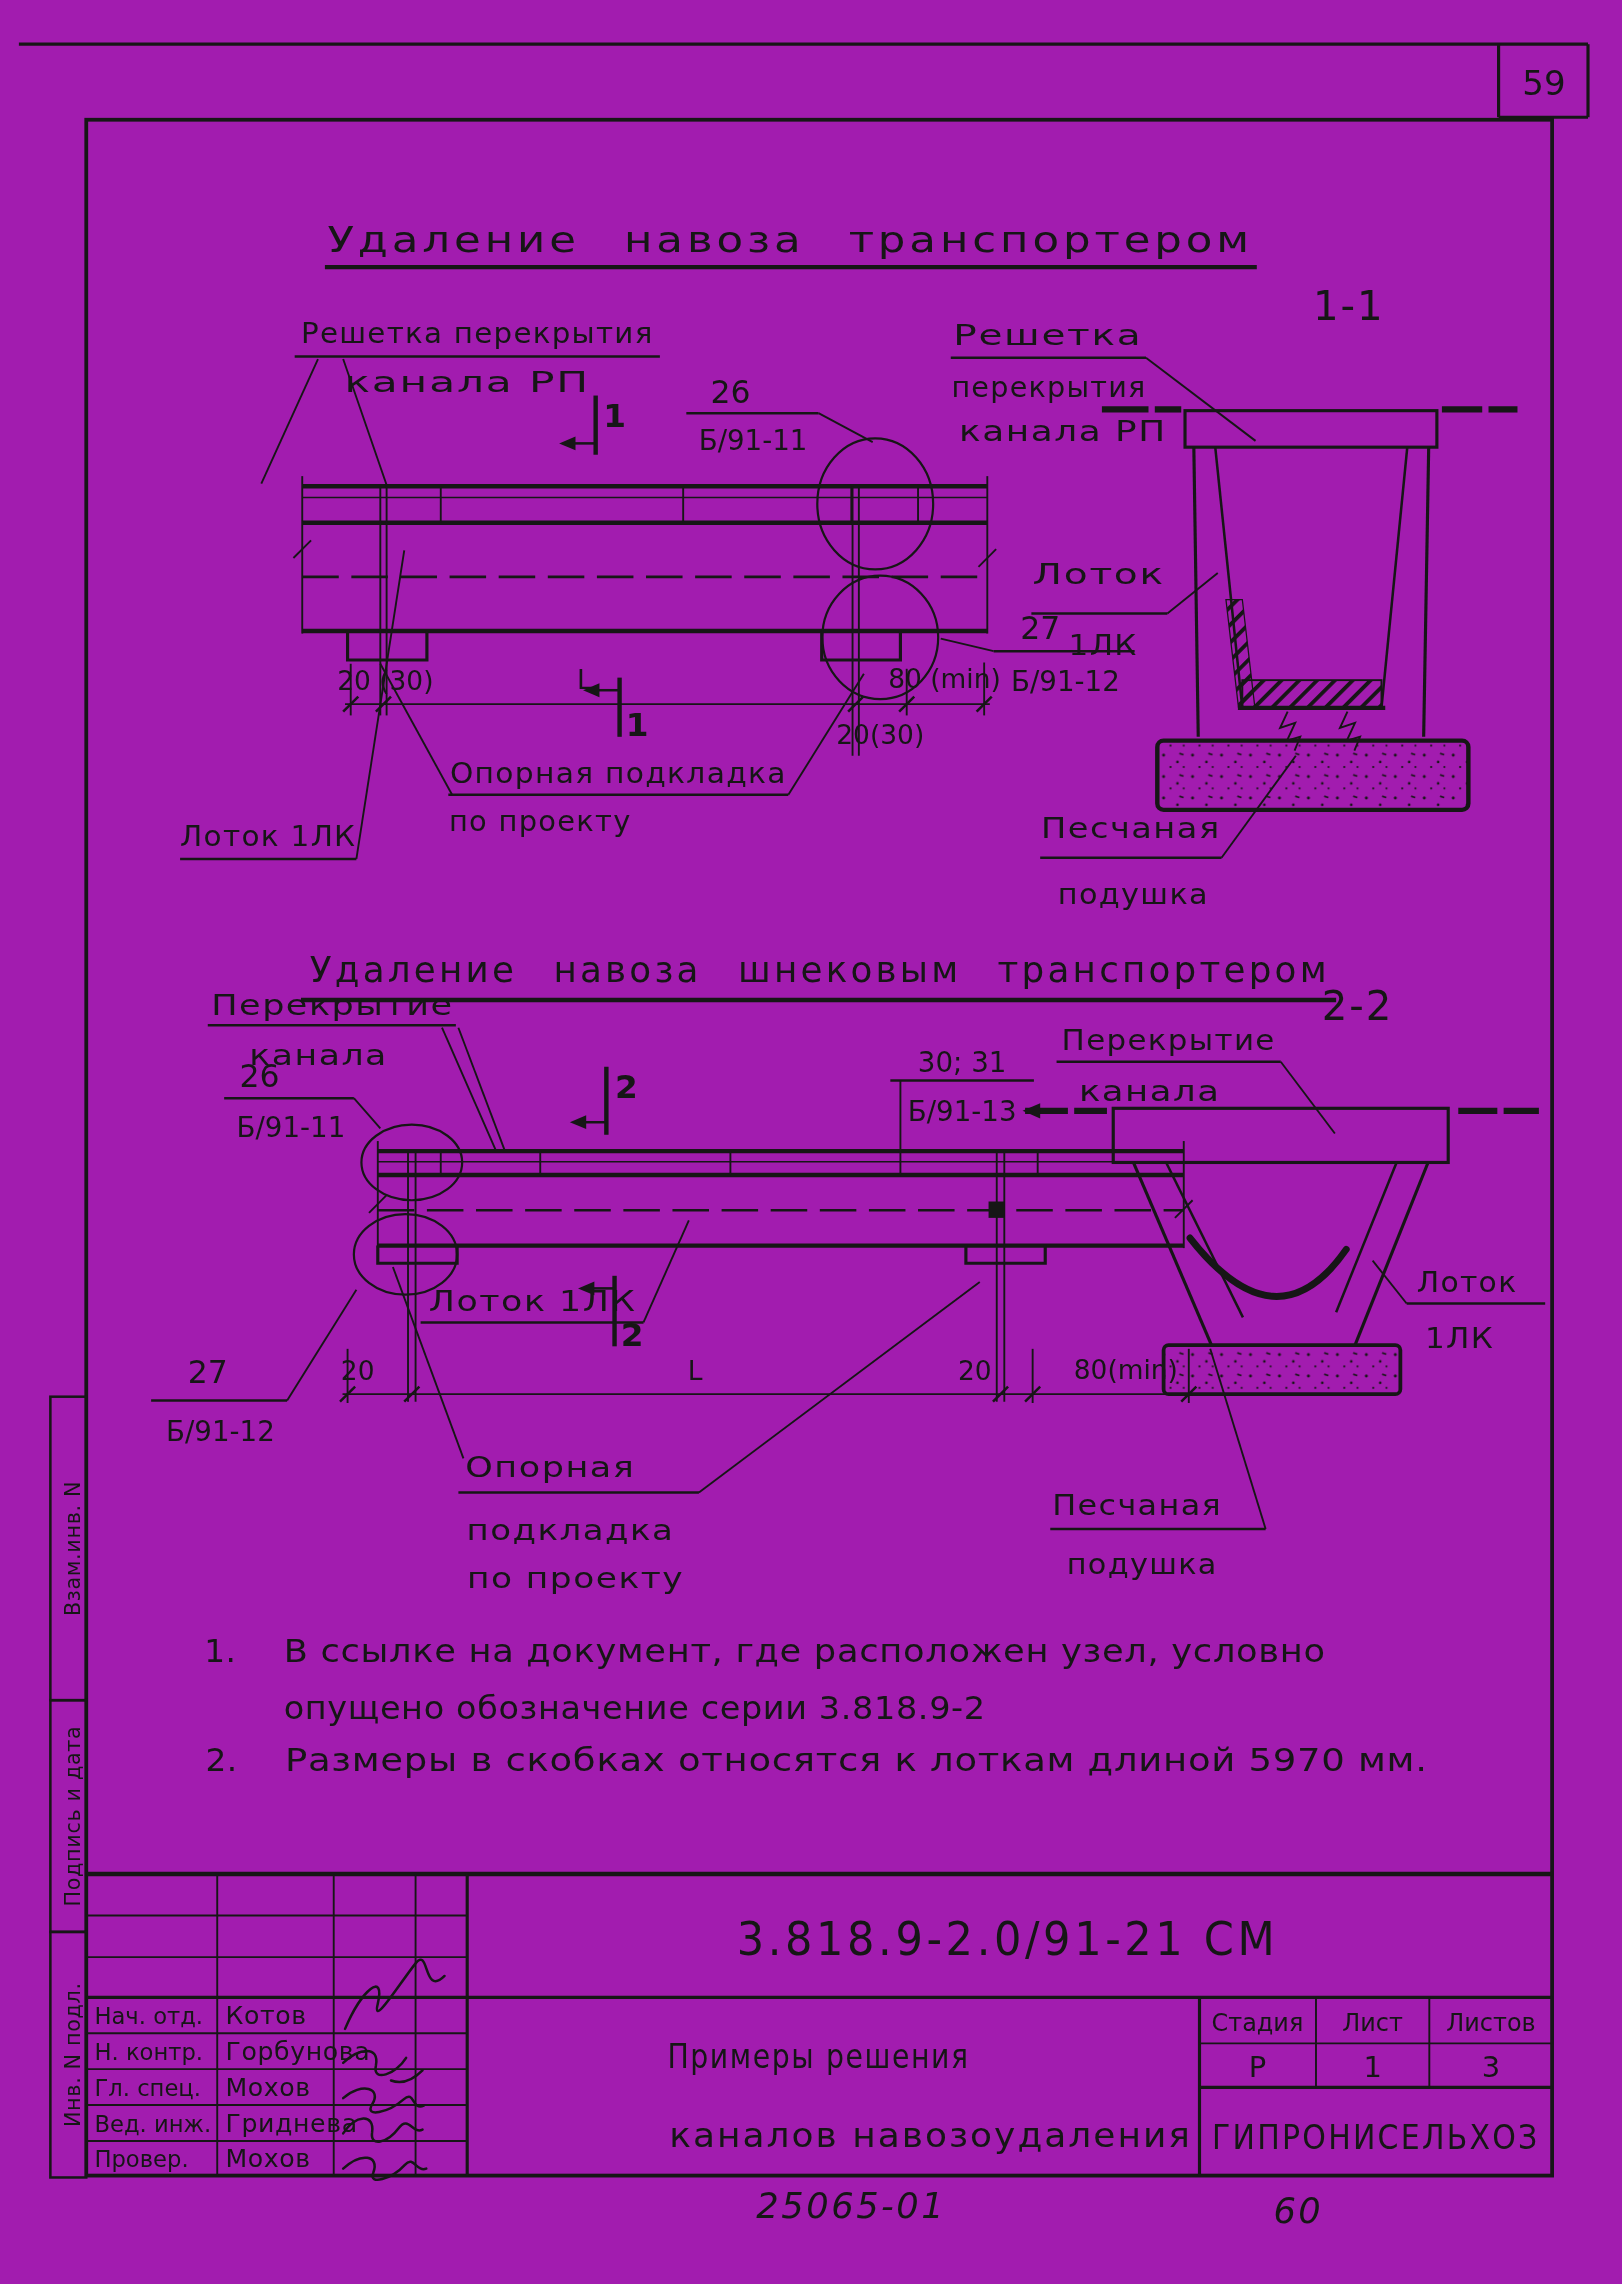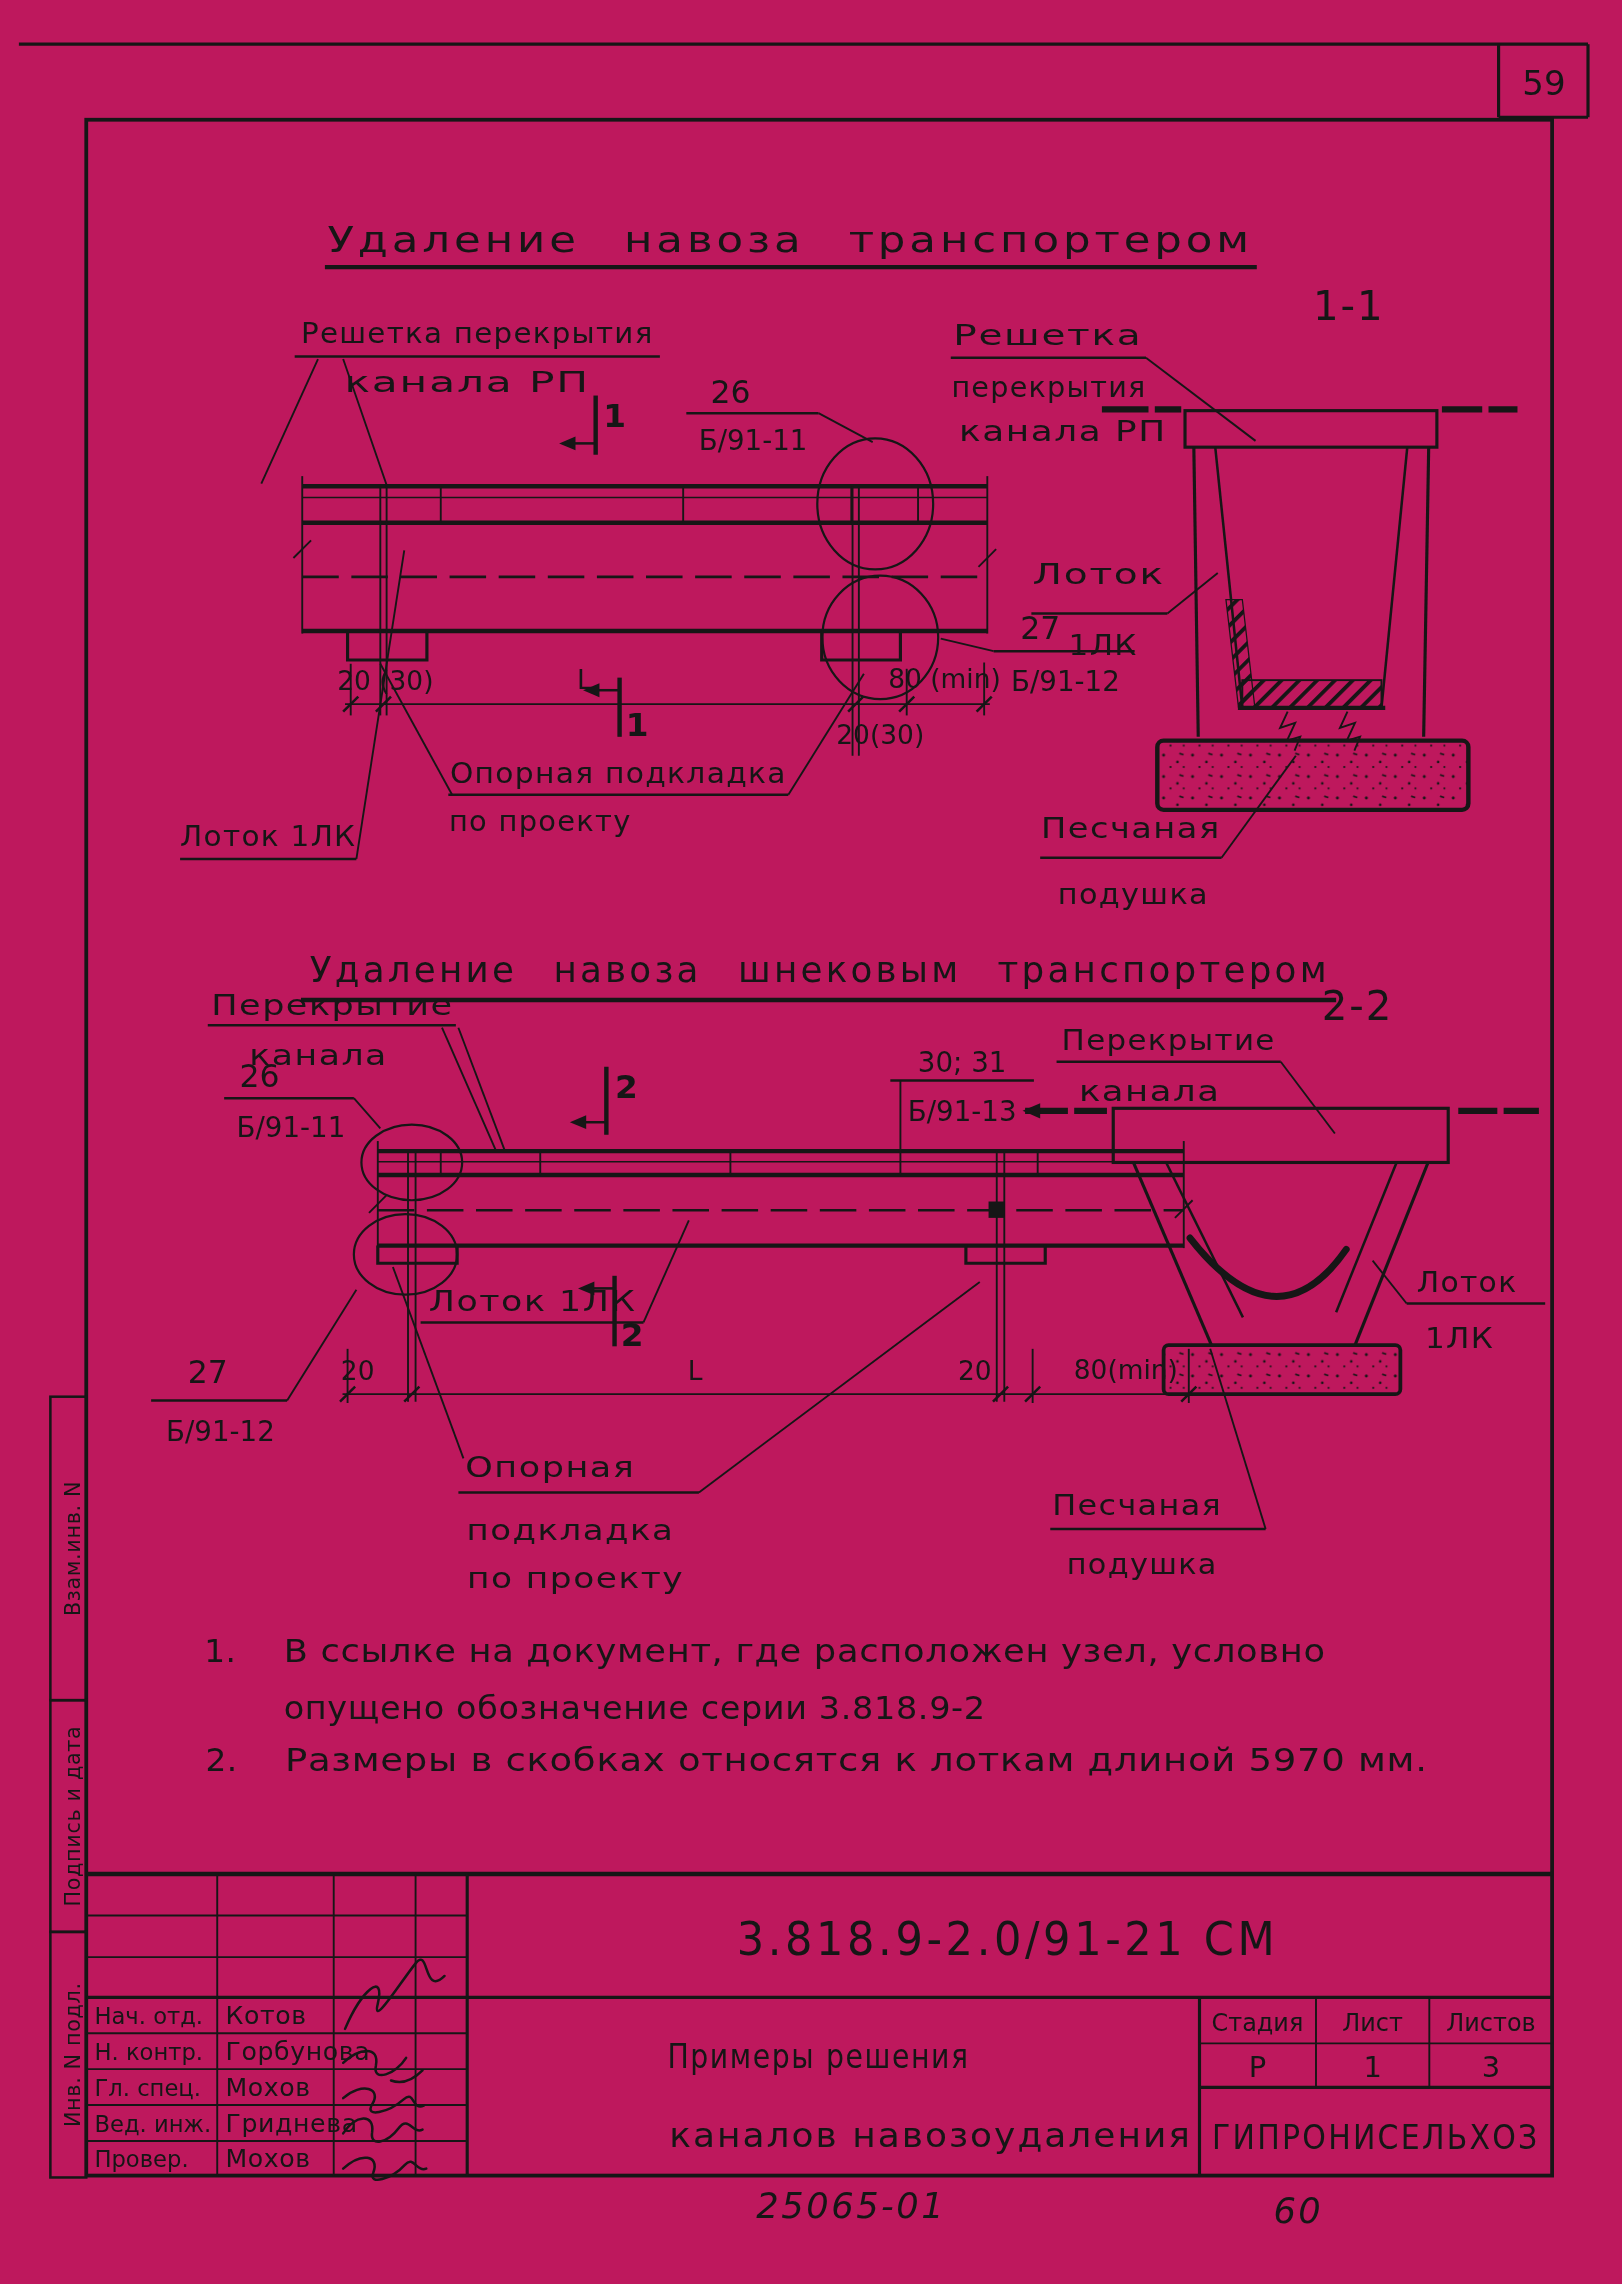--- a/index.html
+++ b/index.html
@@ -1,16 +1,16 @@
 <!DOCTYPE html>
 <html style="font-size:10px"><head>
 <meta charset="utf-8">
 <style>
   html,body{margin:0;padding:0;background:#e8e8e4;}
-  .sheet{position:relative;width:1622px;height:2284px;background:#be185d;overflow:hidden;
+  .sheet{position:relative;width:1622px;height:2284px;background:#a21caf;overflow:hidden;
          font-family:"DejaVu Sans",sans-serif;}
   svg{position:absolute;left:0;top:0;}
   svg text{fill:#161616;font-family:"DejaVu Sans",sans-serif;}
   .t-title{font-size:56px;letter-spacing:5px;word-spacing:34px;}
   .t-sec{font-size:64px;letter-spacing:3px;}
   .t-label{font-size:46px;letter-spacing:2px;}
   .t-num{font-size:50px;}
   .t-ref{font-size:44px;}
   .t-dim{font-size:42px;}
   .t-secnum{font-size:52px;font-weight:bold;}

